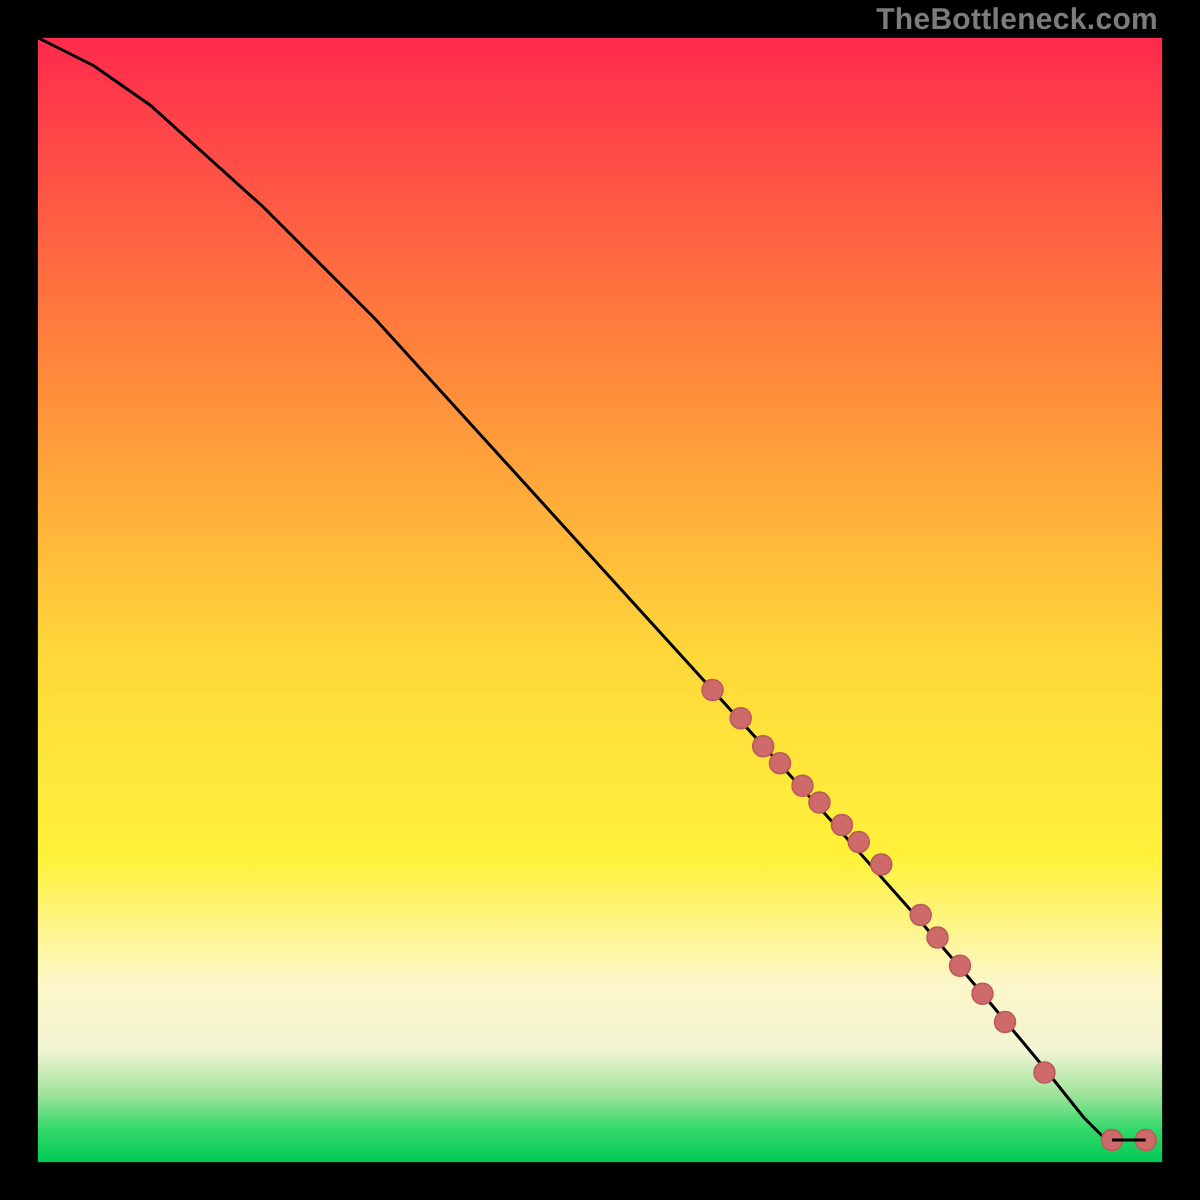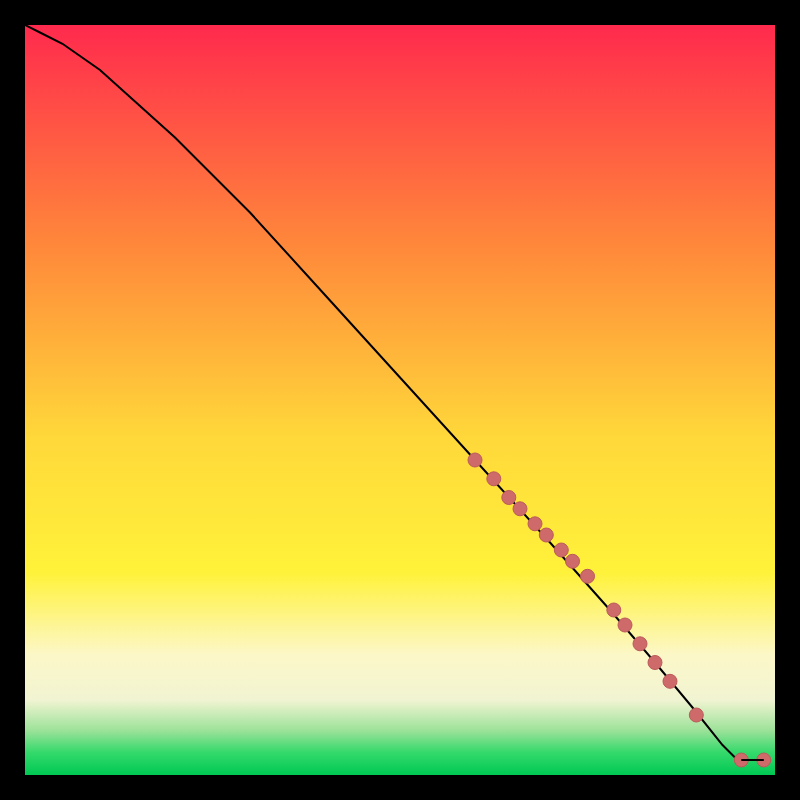--- a/index.html
+++ b/index.html
@@ -42,20 +42,21 @@
     color: #7c7c7c;
     letter-spacing: 0.2px;
     user-select: none;
   }
 </style>
 </head>
 <body>
 
 <div class="stage">
 
+  <div class="watermark">TheBottleneck.com</div>
 
   <div class="plot">
     <svg class="gradient" viewBox="0 0 750 750" preserveAspectRatio="none">
       <defs>
         <linearGradient id="bg" x1="0" y1="0" x2="0" y2="1">
             <stop offset="0%" stop-color="#ff2a4d"></stop>
             <stop offset="30%" stop-color="#ff8a3a"></stop>
             <stop offset="55%" stop-color="#ffd83a"></stop>
             <stop offset="73%" stop-color="#fff23a"></stop>
             <stop offset="84%" stop-color="#fcf7c8"></stop>

